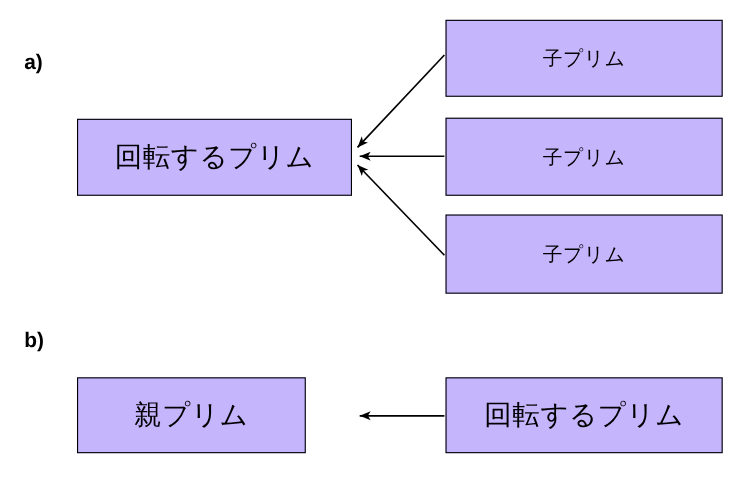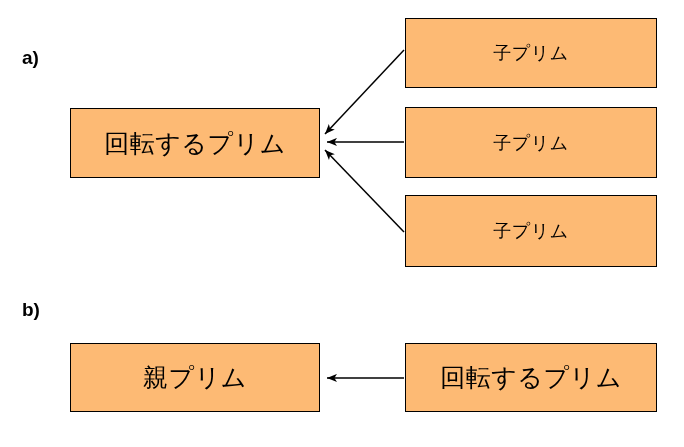--- a/index.html
+++ b/index.html
@@ -18,21 +18,21 @@
   .panel-label {
     position: absolute;
     font-weight: bold;
     font-size: 19px;
     color: #000000;
     line-height: 1;
     letter-spacing: 0px;
   }
   .node-box {
     position: absolute;
-    background: #fdba74;
+    background: #c4b5fd;
     border: 1.6px solid #000000;
     box-sizing: border-box;
     display: flex;
     align-items: center;
     justify-content: center;
   }
   .node-label {
     font-size: 25px;
     color: #000000;
     white-space: nowrap;
@@ -69,21 +69,21 @@
   <div class="node-box" style="left:405px; top:107px; width:252px; height:71px;">
     <span class="node-label small">子プリム</span>
   </div>
 
   <div class="node-box" style="left:405px; top:195px; width:252px; height:72px;">
     <span class="node-label small">子プリム</span>
   </div>
 
   <div class="panel-label" style="left:22px; top:300px;">b)</div>
 
-  <div class="node-box" style="left:70px; top:343px; width:250px; height:69px;">
+  <div class="node-box" style="left:70px; top:343px; width:208px; height:69px;">
     <span class="node-label">親プリム</span>
   </div>
 
   <div class="node-box" style="left:405px; top:343px; width:252px; height:69px;">
     <span class="node-label">回転するプリム</span>
   </div>
 
   <svg id="arrow-layer" viewBox="0 0 684 447">
     <defs>
       <marker id="ah" markerWidth="11" markerHeight="9" refX="10" refY="4.5" orient="auto" markerUnits="userSpaceOnUse">

